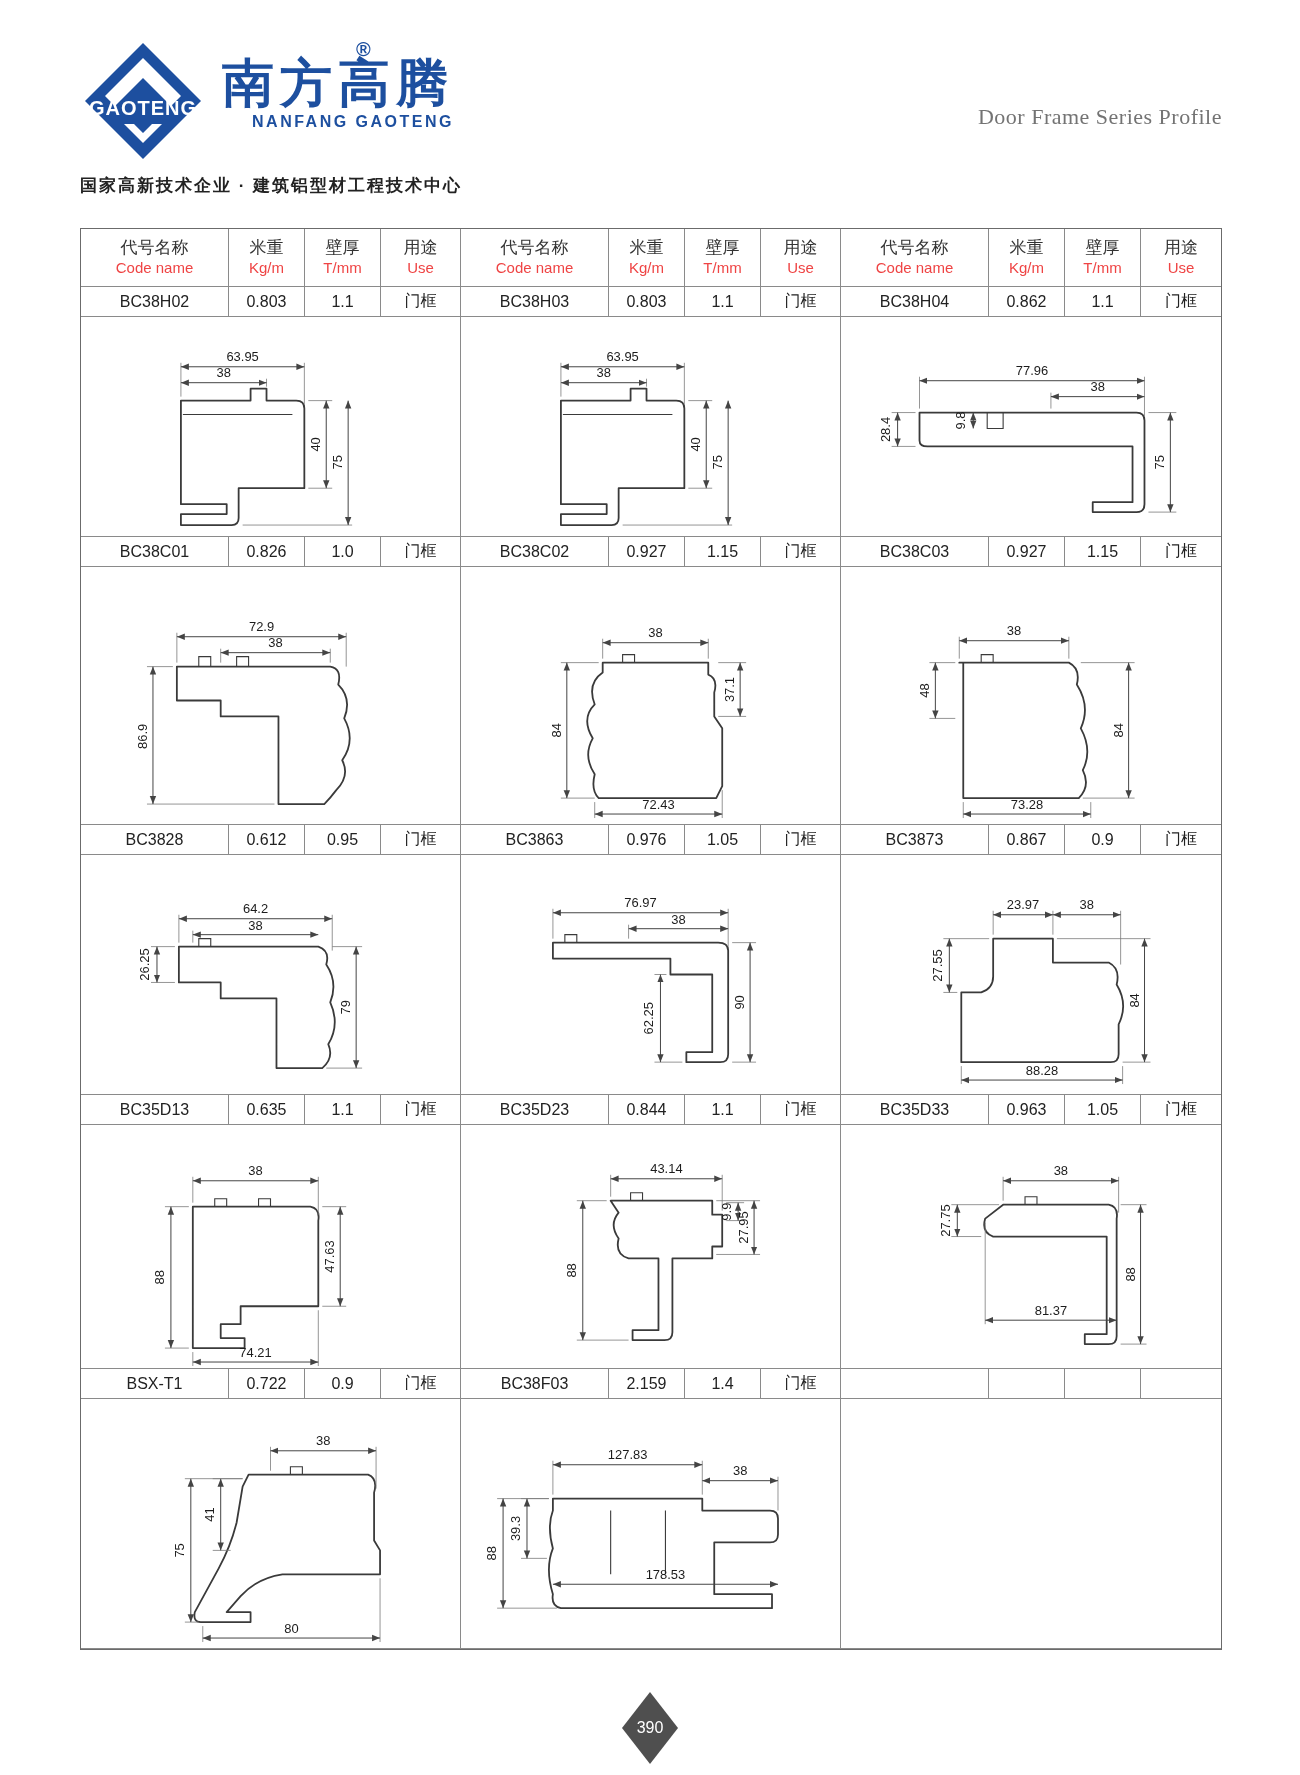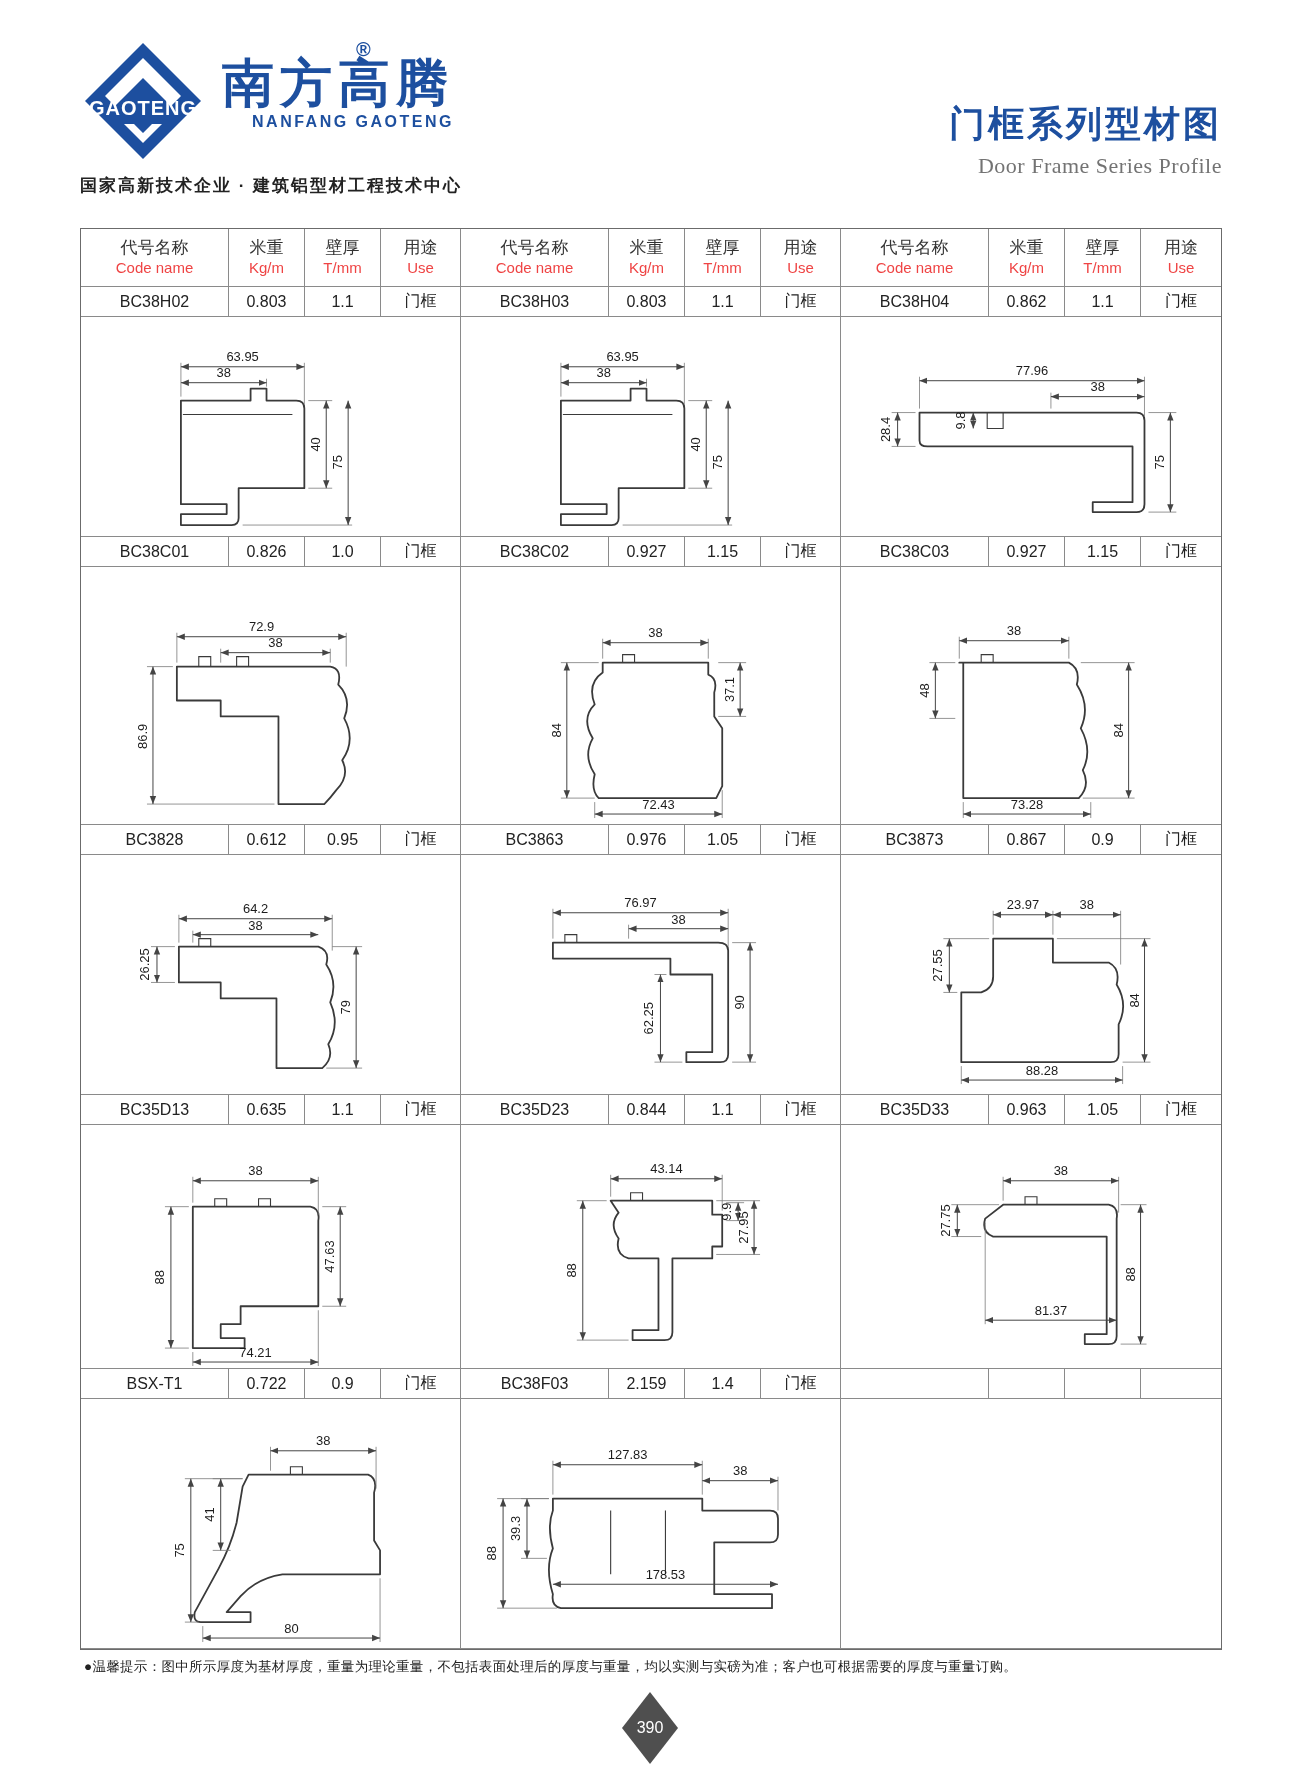--- a/index.html
+++ b/index.html
@@ -66,21 +66,20 @@
       <div style="color:#1d4f9f;">
         <span class="reg" style="position:absolute;margin-left:150px;color:#1d4f9f;">®</span>
       </div>
       <div class="logo-txt" style="color:#1d4f9f;">
         <div class="logo-cn">南方高腾</div>
         <div class="logo-en">NANFANG GAOTENG</div>
       </div>
     </div>
     <div class="tagline">国家高新技术企业 · 建筑铝型材工程技术中心</div>
     <div class="title-blk">
-      <div class="title-cn" style="color:#1d4f9f;">门框系列型材图</div>
       <div class="title-en">Door Frame Series Profile</div>
     </div>
   </div>
 
   <div class="tbl">
 
     <div class="c hc">
         <div class="cnl">代号名称</div>
         <div class="enl">Code name</div>
       </div>
@@ -496,18 +495,17 @@
         <line class="dim" x1="42" y1="100" x2="42" y2="210" marker-start="url(#arr)" marker-end="url(#arr)"></line>
         <text class="dl" transform="translate(35,155) rotate(-90)">88</text>
         <line class="dim" x1="92" y1="186" x2="318" y2="186" marker-start="url(#arr)" marker-end="url(#arr)"></line>
         <text class="dl" x="205" y="181">178.53</text>
       </svg>
     </div>
     <div class="c drw r5 last"></div>
 
   </div>
 
-  <div class="note">●温馨提示：图中所示厚度为基材厚度，重量为理论重量，不包括表面处理后的厚度与重量，均以实测与实磅为准；客户也可根据需要的厚度与重量订购。</div>
   <div class="page-d">
     <span>390</span>
   </div>
 
 </div>
 
 </body></html>

